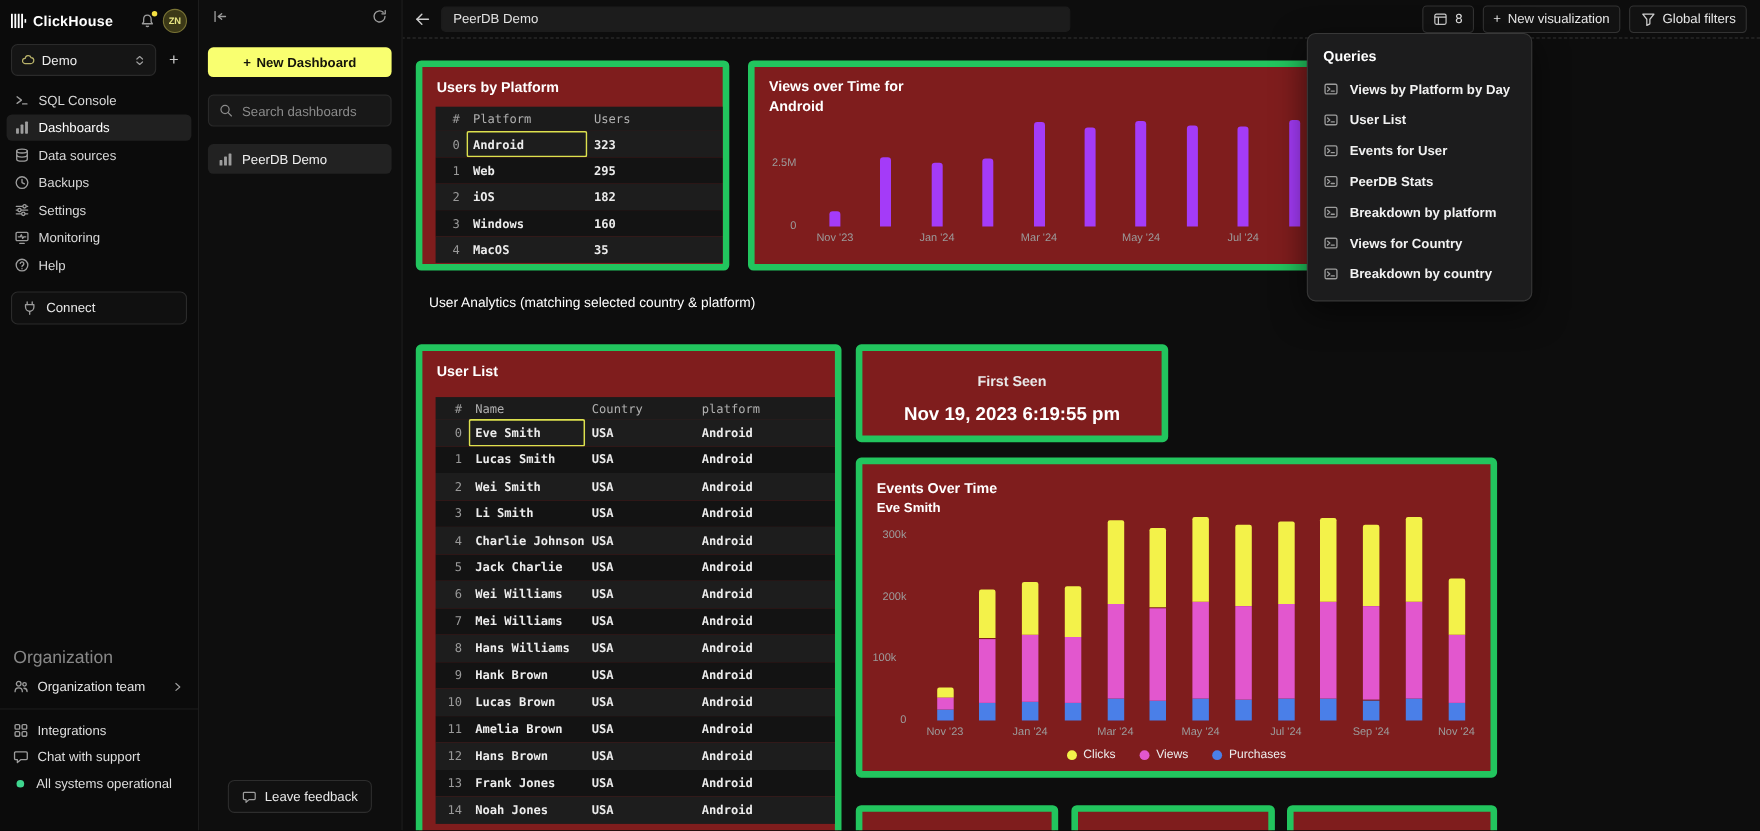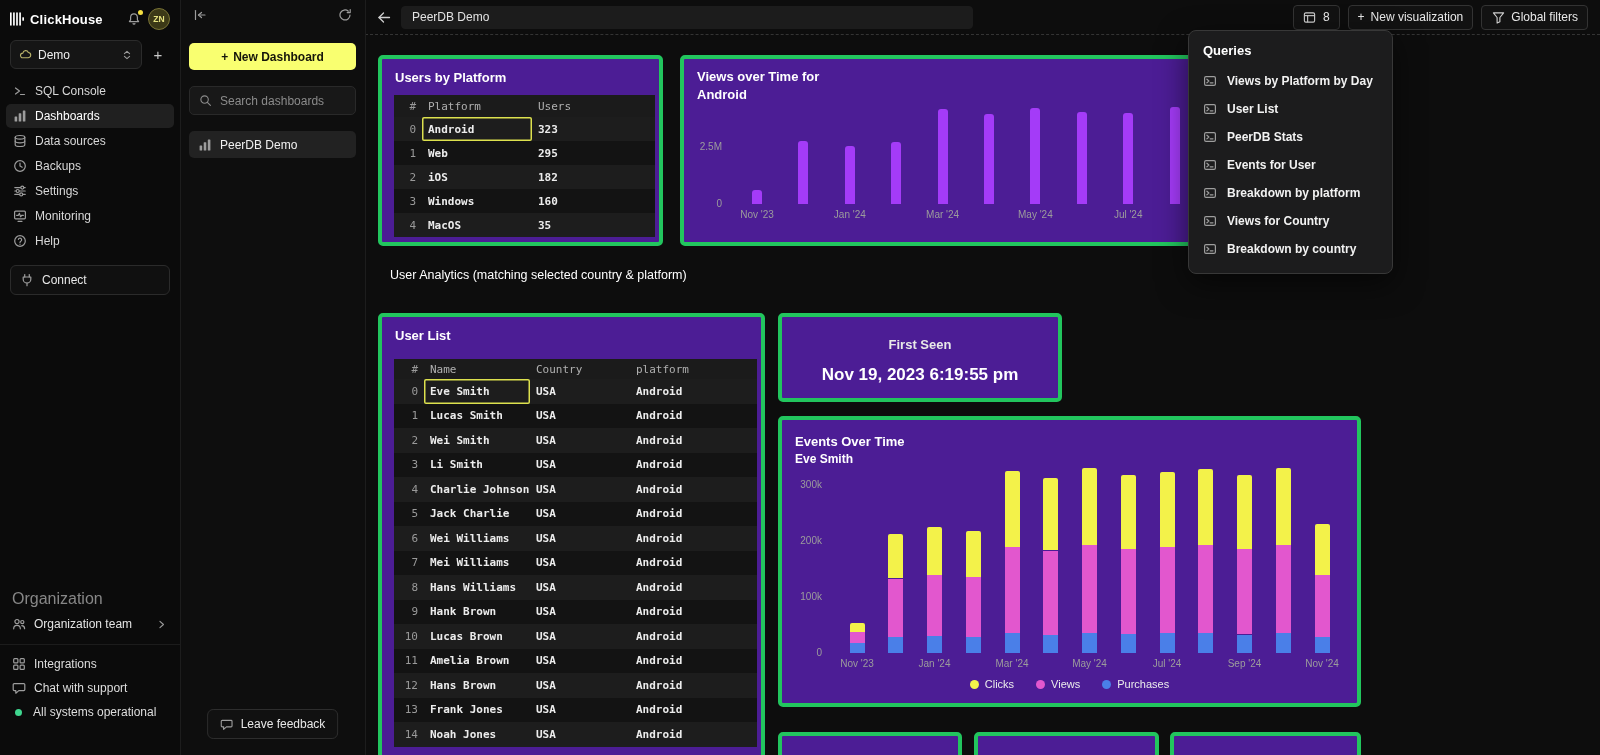--- a/index.html
+++ b/index.html
@@ -42,21 +42,21 @@
   .feedback-btn{position:absolute;bottom:16px;left:50%;transform:translateX(-50%);height:28px;border:1px solid #2d2d2d;border-radius:6px;display:flex;align-items:center;gap:7px;padding:0 12px;font-size:12px;color:#e8e8e8;background:#111;white-space:nowrap}
 
   
   .main{position:absolute;left:365px;top:0;right:0;bottom:0;background:#0d0d0d}
   .topbar{height:34px;display:flex;align-items:center;gap:10px;padding:0 12px}
   .back-btn{display:flex}
   .title-input{width:572px;height:23px;background:#1c1c1c;border:1px solid #1c1c1c;border-radius:4px;color:#e2e2e2;font-size:12px;padding:0 10px;font-family:inherit;outline:none;box-sizing:border-box}
   .tb-right{margin-left:auto;display:flex;gap:8px;align-items:center}
   .tb-btn{height:25px;border:1px solid #333;border-radius:4px;background:#121212;display:flex;align-items:center;gap:6px;padding:0 9px;font-size:12px;color:#e8e8e8;white-space:nowrap;box-sizing:border-box}
   .canvas{position:absolute;left:0;top:34px;right:0;bottom:0;overflow:hidden;border-top:1px dashed #343434}
-  .panel{position:absolute;background:#4c1d95;border:4px solid #22c55e;border-radius:5px;box-sizing:border-box}
+  .panel{position:absolute;background:#7f1d1d;border:6px solid #22c55e;border-radius:5px;box-sizing:border-box}
   .panel-title{position:absolute;left:13px;top:11px;font-size:13px;font-weight:700;color:#fff}
   .panel-subtitle{position:absolute;left:13px;font-size:13px;font-weight:700;color:#fff}
   .p-users{left:13px;top:20px;width:285px;height:191px}
   .p-views{left:315px;top:20px;width:681px;height:191px}
   .p-views .panel-title{top:10px}
   .p-views .panel-subtitle{top:28px}
   .section-label{position:absolute;left:25px;top:233px;font-size:12.5px;color:#fff}
   .p-userlist{left:13px;top:278px;width:387px;height:450px}
   .p-first{left:413px;top:278px;width:284px;height:89px}
   .p-last{left:710px;top:278px;width:286px;height:89px}
@@ -528,21 +528,21 @@
     <section class="panel p-first">
       <div class="metric-label">First Seen</div>
       <div class="metric-value">Nov 19, 2023 6:19:55 pm</div>
     </section>
 
     <section class="panel p-events">
       <div class="panel-title">Events Over Time</div>
       <div class="panel-subtitle">Eve Smith</div>
       <div class="chart" id="events-chart">
           <div class="ytick" style="top: 227px; width: 40px;">0</div>
-          <div class="ytick" style="top: 171px; width: 40px;">100k</div>
+          <div class="ytick" style="top: 171px; width: 40px; text-align: center;">100k</div>
           <div class="ytick" style="top: 115px; width: 40px;">200k</div>
           <div class="ytick" style="top: 59px; width: 40px;">300k</div>
           <div class="bar" style="left: 67.5px; top: 222.9px; width: 15px; height: 10.1px; background: rgb(74, 127, 232);"></div>
           <div class="bar" style="left: 67.5px; top: 211.7px; width: 15px; height: 11.2px; background: rgb(226, 87, 206);"></div>
           <div class="bar" style="left: 67.5px; top: 203.3px; width: 15px; height: 8.4px; background: rgb(243, 242, 74); border-radius: 2px 2px 0px 0px;"></div>
           <div class="bar" style="left: 106.3px; top: 217.3px; width: 15px; height: 15.7px; background: rgb(74, 127, 232);"></div>
           <div class="bar" style="left: 106.3px; top: 158.5px; width: 15px; height: 58.8px; background: rgb(226, 87, 206);"></div>
           <div class="bar" style="left: 106.3px; top: 113.7px; width: 15px; height: 44.8px; background: rgb(243, 242, 74); border-radius: 2px 2px 0px 0px;"></div>
           <div class="bar" style="left: 145px; top: 216.2px; width: 15px; height: 16.8px; background: rgb(74, 127, 232);"></div>
           <div class="bar" style="left: 145px; top: 154.6px; width: 15px; height: 61.6px; background: rgb(226, 87, 206);"></div>
@@ -630,31 +630,31 @@
           <span>User List</span>
         </div>
         <div class="q-item">
           <span class="icn">
             <svg width="14" height="14" viewBox="0 0 14 14" fill="none" stroke="#9d9d9d" stroke-width="1.2" stroke-linecap="round" stroke-linejoin="round">
               <rect x="1.6" y="2.6" width="10.8" height="8.8" rx="1.4"></rect>
               <polyline points="3.9,5.2 5.9,7 3.9,8.8"></polyline>
               <line x1="7.2" y1="8.8" x2="10" y2="8.8"></line>
             </svg>
           </span>
-          <span>PeerDB Stats</span>
+          <span>Events for User</span>
         </div>
         <div class="q-item">
           <span class="icn">
             <svg width="14" height="14" viewBox="0 0 14 14" fill="none" stroke="#9d9d9d" stroke-width="1.2" stroke-linecap="round" stroke-linejoin="round">
               <rect x="1.6" y="2.6" width="10.8" height="8.8" rx="1.4"></rect>
               <polyline points="3.9,5.2 5.9,7 3.9,8.8"></polyline>
               <line x1="7.2" y1="8.8" x2="10" y2="8.8"></line>
             </svg>
           </span>
-          <span>Events for User</span>
+          <span>PeerDB Stats</span>
         </div>
         <div class="q-item">
           <span class="icn">
             <svg width="14" height="14" viewBox="0 0 14 14" fill="none" stroke="#9d9d9d" stroke-width="1.2" stroke-linecap="round" stroke-linejoin="round">
               <rect x="1.6" y="2.6" width="10.8" height="8.8" rx="1.4"></rect>
               <polyline points="3.9,5.2 5.9,7 3.9,8.8"></polyline>
               <line x1="7.2" y1="8.8" x2="10" y2="8.8"></line>
             </svg>
           </span>
           <span>Breakdown by platform</span>

